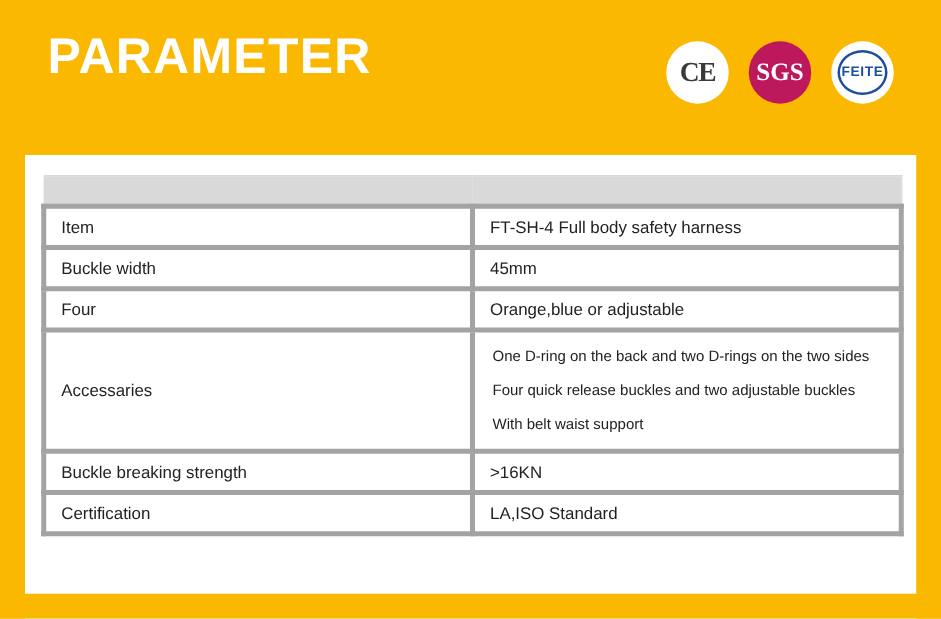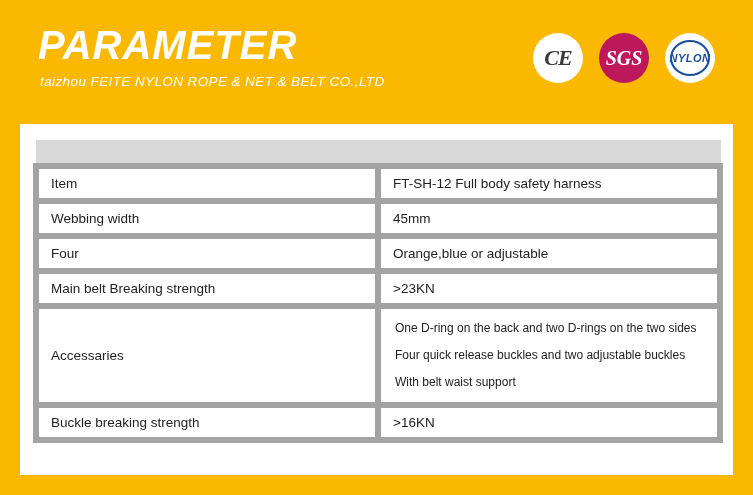--- a/index.html
+++ b/index.html
@@ -38,21 +38,20 @@
     background: #fbb800;
   }
   .header {
     position: absolute;
     left: 0;
     top: 0;
     width: 753px;
     height: 124px;
     background: #fbb800;
     box-sizing: border-box;
-    font-style: italic;
   }
   .header-inner {
     position: relative;
     width: 100%;
     height: 100%;
   }
   .title {
     position: absolute;
     left: 38px;
     top: 22px;
@@ -133,21 +132,21 @@
     left: 33px;
     top: 140px;
     width: 690px;
   }
   table.spec {
     border-collapse: collapse;
     width: 690px;
     table-layout: fixed;
   }
   table.spec td {
-    border: 6px solid #a3a3a3;
+    border: 4px solid #a3a3a3;
     font-size: 13.5px;
     color: #222222;
     padding: 0 0 0 12px;
     height: 29px;
     vertical-align: middle;
   }
   table.spec tr.head-row td {
     background: #d9d9d9;
     border: 1px solid #d9d9d9;
     height: 22px;
@@ -180,75 +179,74 @@
   }
 </style>
 </head>
 <body>
 
 <div class="page">
 
   <div class="header">
     <div class="header-inner">
       <div class="title">PARAMETER</div>
-      <div class="subtitle">taizhou FEITE NYLON ROPE &amp; NET &amp; BELT CO.,LTD</div>
       <div class="badges">
         <div class="badge">
           <span class="badge-ce">CE</span>
         </div>
         <div class="badge badge-sgs">
           <span class="sgs-inner">SGS</span>
         </div>
         <div class="badge badge-cnas">
           <span class="cnas-arc"></span>
-          <span class="cnas-text">NYLON</span>
+          <span class="cnas-text">FEITE</span>
         </div>
       </div>
     </div>
   </div>
 
   <div class="left-bar"></div>
   <div class="right-bar"></div>
   <div class="bottom-bar"></div>
 
   <div class="table-wrap">
     <table class="spec">
       <tbody>
         <tr class="head-row">
           <td></td>
           <td></td>
         </tr>
 
         <tr>
           <td class="col-label">Item</td>
-          <td class="col-value">FT-SH-12 Full body safety harness</td>
-        </tr>
-        <tr>
-          <td class="col-label">Webbing width</td>
+          <td class="col-value">FT-SH-4 Full body safety harness</td>
+        </tr>
+        <tr>
+          <td class="col-label">Buckle width</td>
           <td class="col-value">45mm</td>
         </tr>
         <tr>
           <td class="col-label">Four</td>
           <td class="col-value">Orange,blue or adjustable</td>
-        </tr>
-        <tr>
-          <td class="col-label">Main belt Breaking strength</td>
-          <td class="col-value">&gt;23KN</td>
         </tr>
 
         <tr>
           <td class="col-label">Accessaries</td>
           <td class="col-value acc-cell">
             <div class="acc-line">One D-ring on the back and two D-rings on the two sides</div>
             <div class="acc-line">Four quick release buckles and two adjustable buckles</div>
             <div class="acc-line">With belt  waist support</div>
           </td>
         </tr>
 
         <tr>
           <td class="col-label">Buckle breaking strength</td>
           <td class="col-value">&gt;16KN</td>
         </tr>
+        <tr>
+          <td class="col-label">Certification</td>
+          <td class="col-value">LA,ISO Standard</td>
+        </tr>
       </tbody>
     </table>
   </div>
 
 </div>
 
 </body></html>

